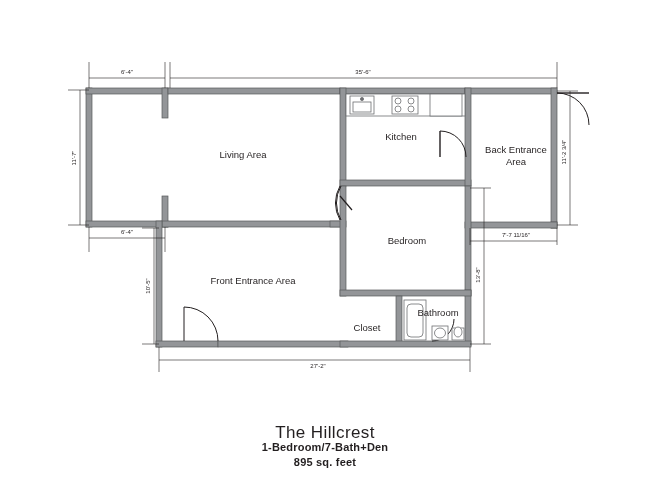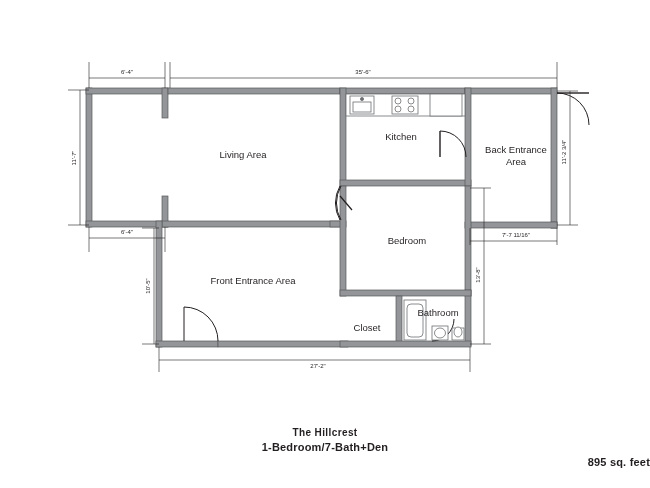--- a/index.html
+++ b/index.html
@@ -24,34 +24,33 @@
   }
   .caption {
     position: absolute;
     left: 0;
     right: 0;
     bottom: 18px;
     text-align: center;
     line-height: 15px;
   }
   .caption .title {
-    font-size: 10px;
-    font-weight: bold;
+    font-size: 17px;
+    font-weight: normal;
     letter-spacing: 0.4px;
   }
   .caption .sub {
     font-size: 11px;
     font-weight: bold;
     letter-spacing: 0.2px;
   }
   .caption .sub2 {
     font-size: 11px;
     font-weight: bold;
     letter-spacing: 0.2px;
-    text-align: right;
   }
 </style>
 </head>
 <body>
 
 <svg id="plan" viewBox="0 0 650 488">
 
   <g fill="#939598" stroke="#58595b" stroke-width="0.7">
 
     <rect x="86" y="88" width="6" height="139"></rect>

